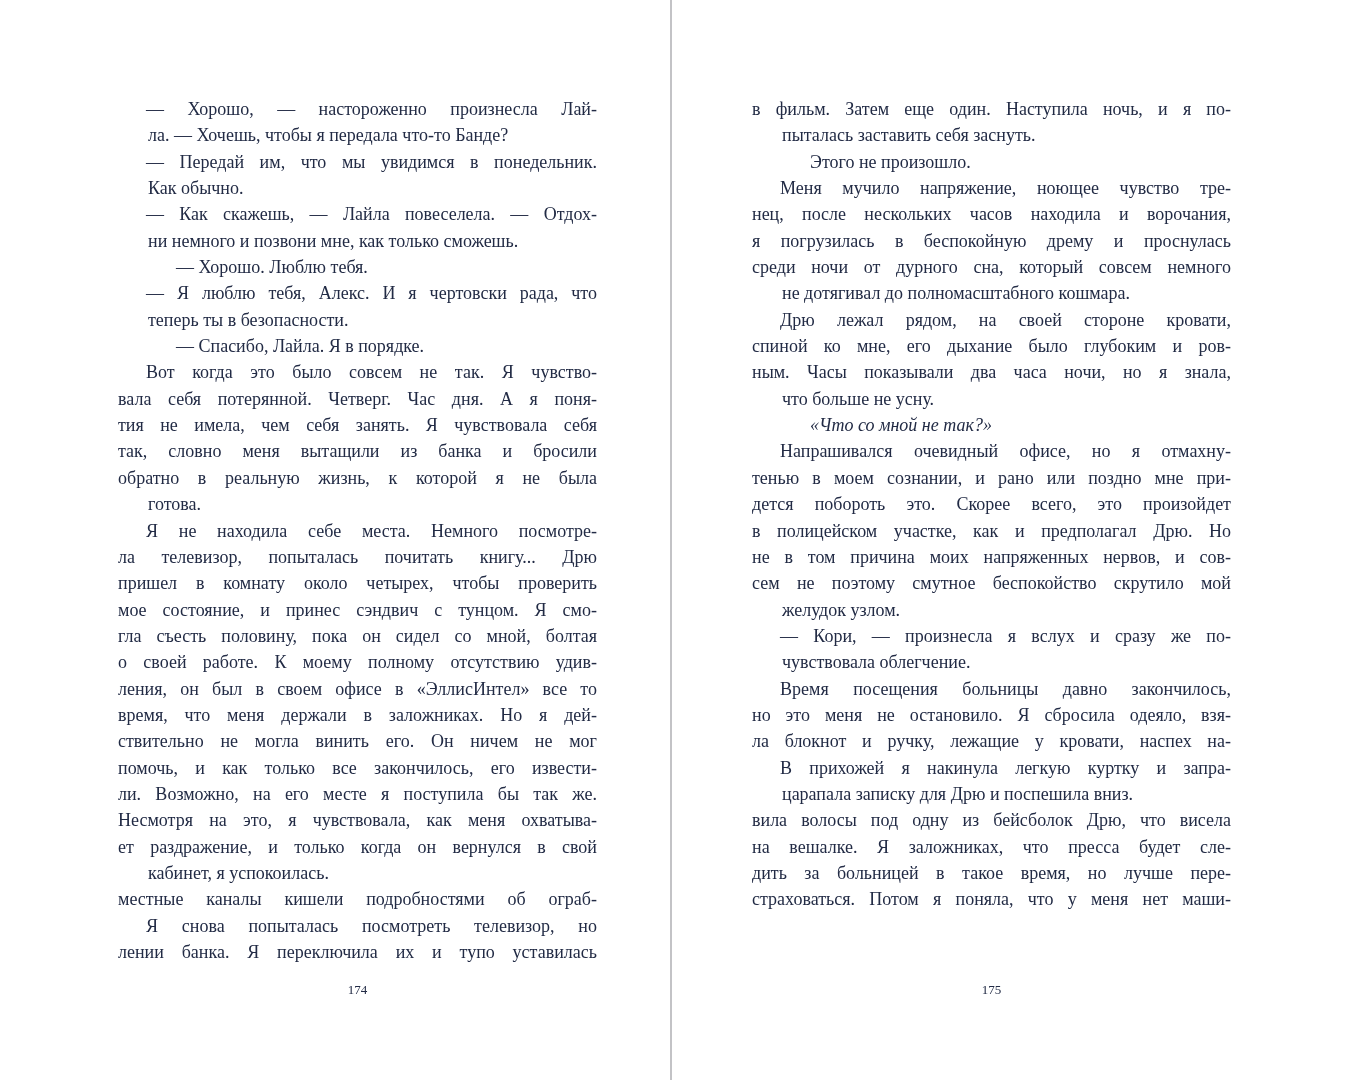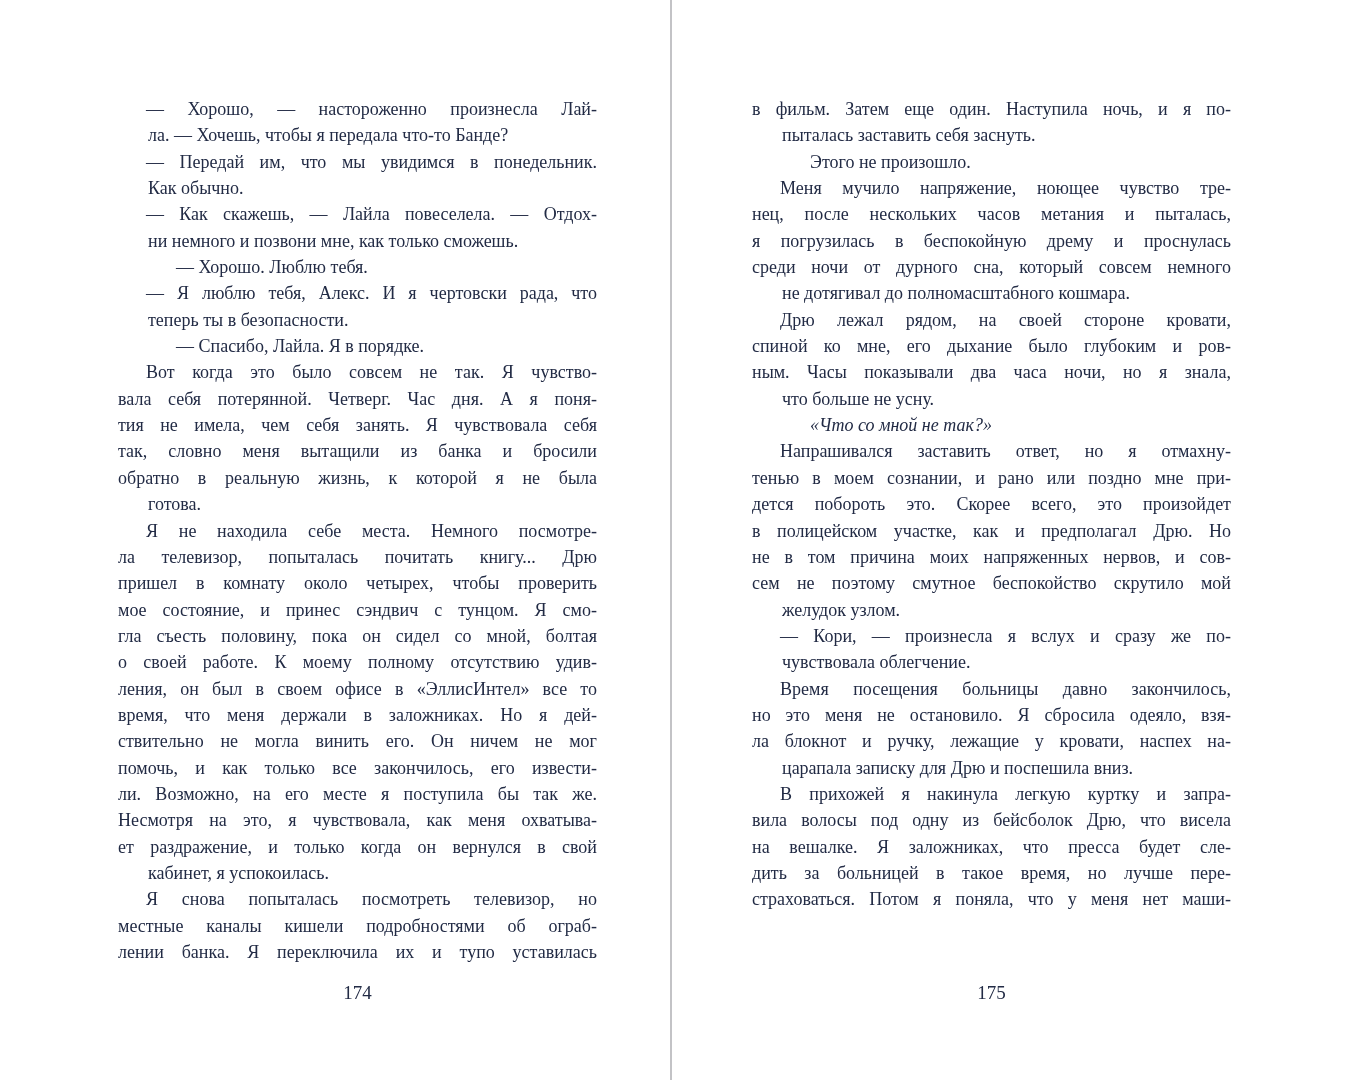--- a/index.html
+++ b/index.html
@@ -34,21 +34,21 @@
     text-align-last:justify;
     white-space:nowrap;
     color:var(--text-color);
   }
   .line.end{text-align-last:left;white-space:normal;margin-left:30px;}
   .line.indent{text-indent:28px;}
   .line.italic{font-style:italic;}
   .pagenum{
     position:absolute;top:982px;width:479px;
     text-align:center;
-    font-size:19px;
+    font-size:13px;
     color:var(--text-color);
   }
   .pagenum.left{left:118px;}
   .pagenum.right{left:752px;text-align:center;}
 </style>
 </head>
 <body>
 
 <div class="spread">
 
@@ -76,57 +76,57 @@
       <div class="line">гла съесть половину, пока он сидел со мной, болтая</div>
       <div class="line">о своей работе. К моему полному отсутствию удив-</div>
       <div class="line">ления, он был в своем офисе в «ЭллисИнтел» все то</div>
       <div class="line">время, что меня держали в заложниках. Но я дей-</div>
       <div class="line">ствительно не могла винить его. Он ничем не мог</div>
       <div class="line">помочь, и как только все закончилось, его извести-</div>
       <div class="line">ли. Возможно, на его месте я поступила бы так же.</div>
       <div class="line">Несмотря на это, я чувствовала, как меня охватыва-</div>
       <div class="line">ет раздражение, и только когда он вернулся в свой</div>
       <div class="line end">кабинет, я успокоилась.</div>
+      <div class="line">местные каналы кишели подробностями об ограб-</div>
       <div class="line indent">Я снова попыталась посмотреть телевизор, но</div>
-      <div class="line">местные каналы кишели подробностями об ограб-</div>
       <div class="line">лении банка. Я переключила их и тупо уставилась</div>
     </div>
 
   <div class="pagenum left">174</div>
 
   <div class="page-divider"></div>
 
   <div class="page-text right">
       <div class="line">в фильм. Затем еще один. Наступила ночь, и я по-</div>
       <div class="line end">пыталась заставить себя заснуть.</div>
       <div class="line indent end">Этого не произошло.</div>
       <div class="line indent">Меня мучило напряжение, ноющее чувство тре-</div>
-      <div class="line">нец, после нескольких часов метания и пыталась,</div>
+      <div class="line">нец, после нескольких часов находила и ворочания,</div>
       <div class="line">я погрузилась в беспокойную дрему и проснулась</div>
       <div class="line">среди ночи от дурного сна, который совсем немного</div>
       <div class="line end">не дотягивал до полномасштабного кошмара.</div>
       <div class="line indent">Дрю лежал рядом, на своей стороне кровати,</div>
       <div class="line">спиной ко мне, его дыхание было глубоким и ров-</div>
       <div class="line">ным. Часы показывали два часа ночи, но я знала,</div>
       <div class="line end">что больше не усну.</div>
       <div class="line indent end italic">«Что со мной не так?»</div>
-      <div class="line indent">Напрашивался заставить ответ, но я отмахну-</div>
+      <div class="line indent">Напрашивался очевидный офисе, но я отмахну-</div>
       <div class="line">тенью в моем сознании, и рано или поздно мне при-</div>
       <div class="line">дется побороть это. Скорее всего, это произойдет</div>
       <div class="line">в полицейском участке, как и предполагал Дрю. Но</div>
       <div class="line">не в том причина моих напряженных нервов, и сов-</div>
       <div class="line">сем не поэтому смутное беспокойство скрутило мой</div>
       <div class="line end">желудок узлом.</div>
       <div class="line indent">— Кори, — произнесла я вслух и сразу же по-</div>
       <div class="line end">чувствовала облегчение.</div>
       <div class="line indent">Время посещения больницы давно закончилось,</div>
       <div class="line">но это меня не остановило. Я сбросила одеяло, взя-</div>
       <div class="line">ла блокнот и ручку, лежащие у кровати, наспех на-</div>
+      <div class="line indent">В прихожей я накинула легкую куртку и запра-</div>
       <div class="line end">царапала записку для Дрю и поспешила вниз.</div>
-      <div class="line indent">В прихожей я накинула легкую куртку и запра-</div>
       <div class="line">вила волосы под одну из бейсболок Дрю, что висела</div>
       <div class="line">на вешалке. Я заложниках, что пресса будет сле-</div>
       <div class="line">дить за больницей в такое время, но лучше пере-</div>
       <div class="line">страховаться. Потом я поняла, что у меня нет маши-</div>
     </div>
 
   <div class="pagenum right">175</div>
 
 </div>
 

